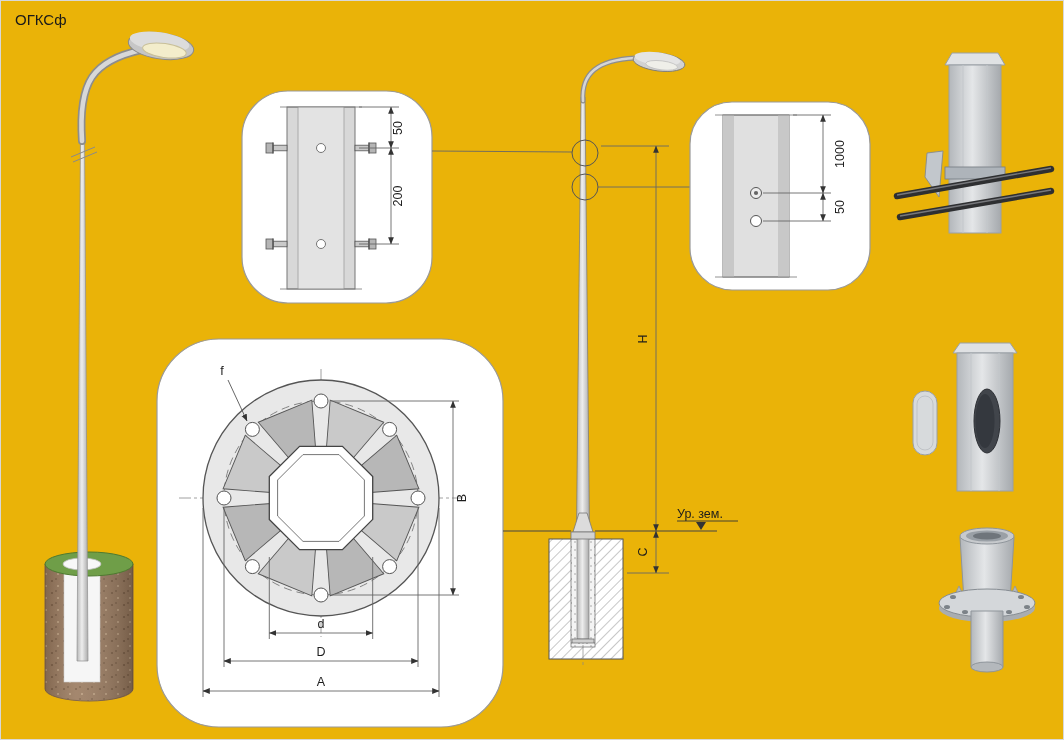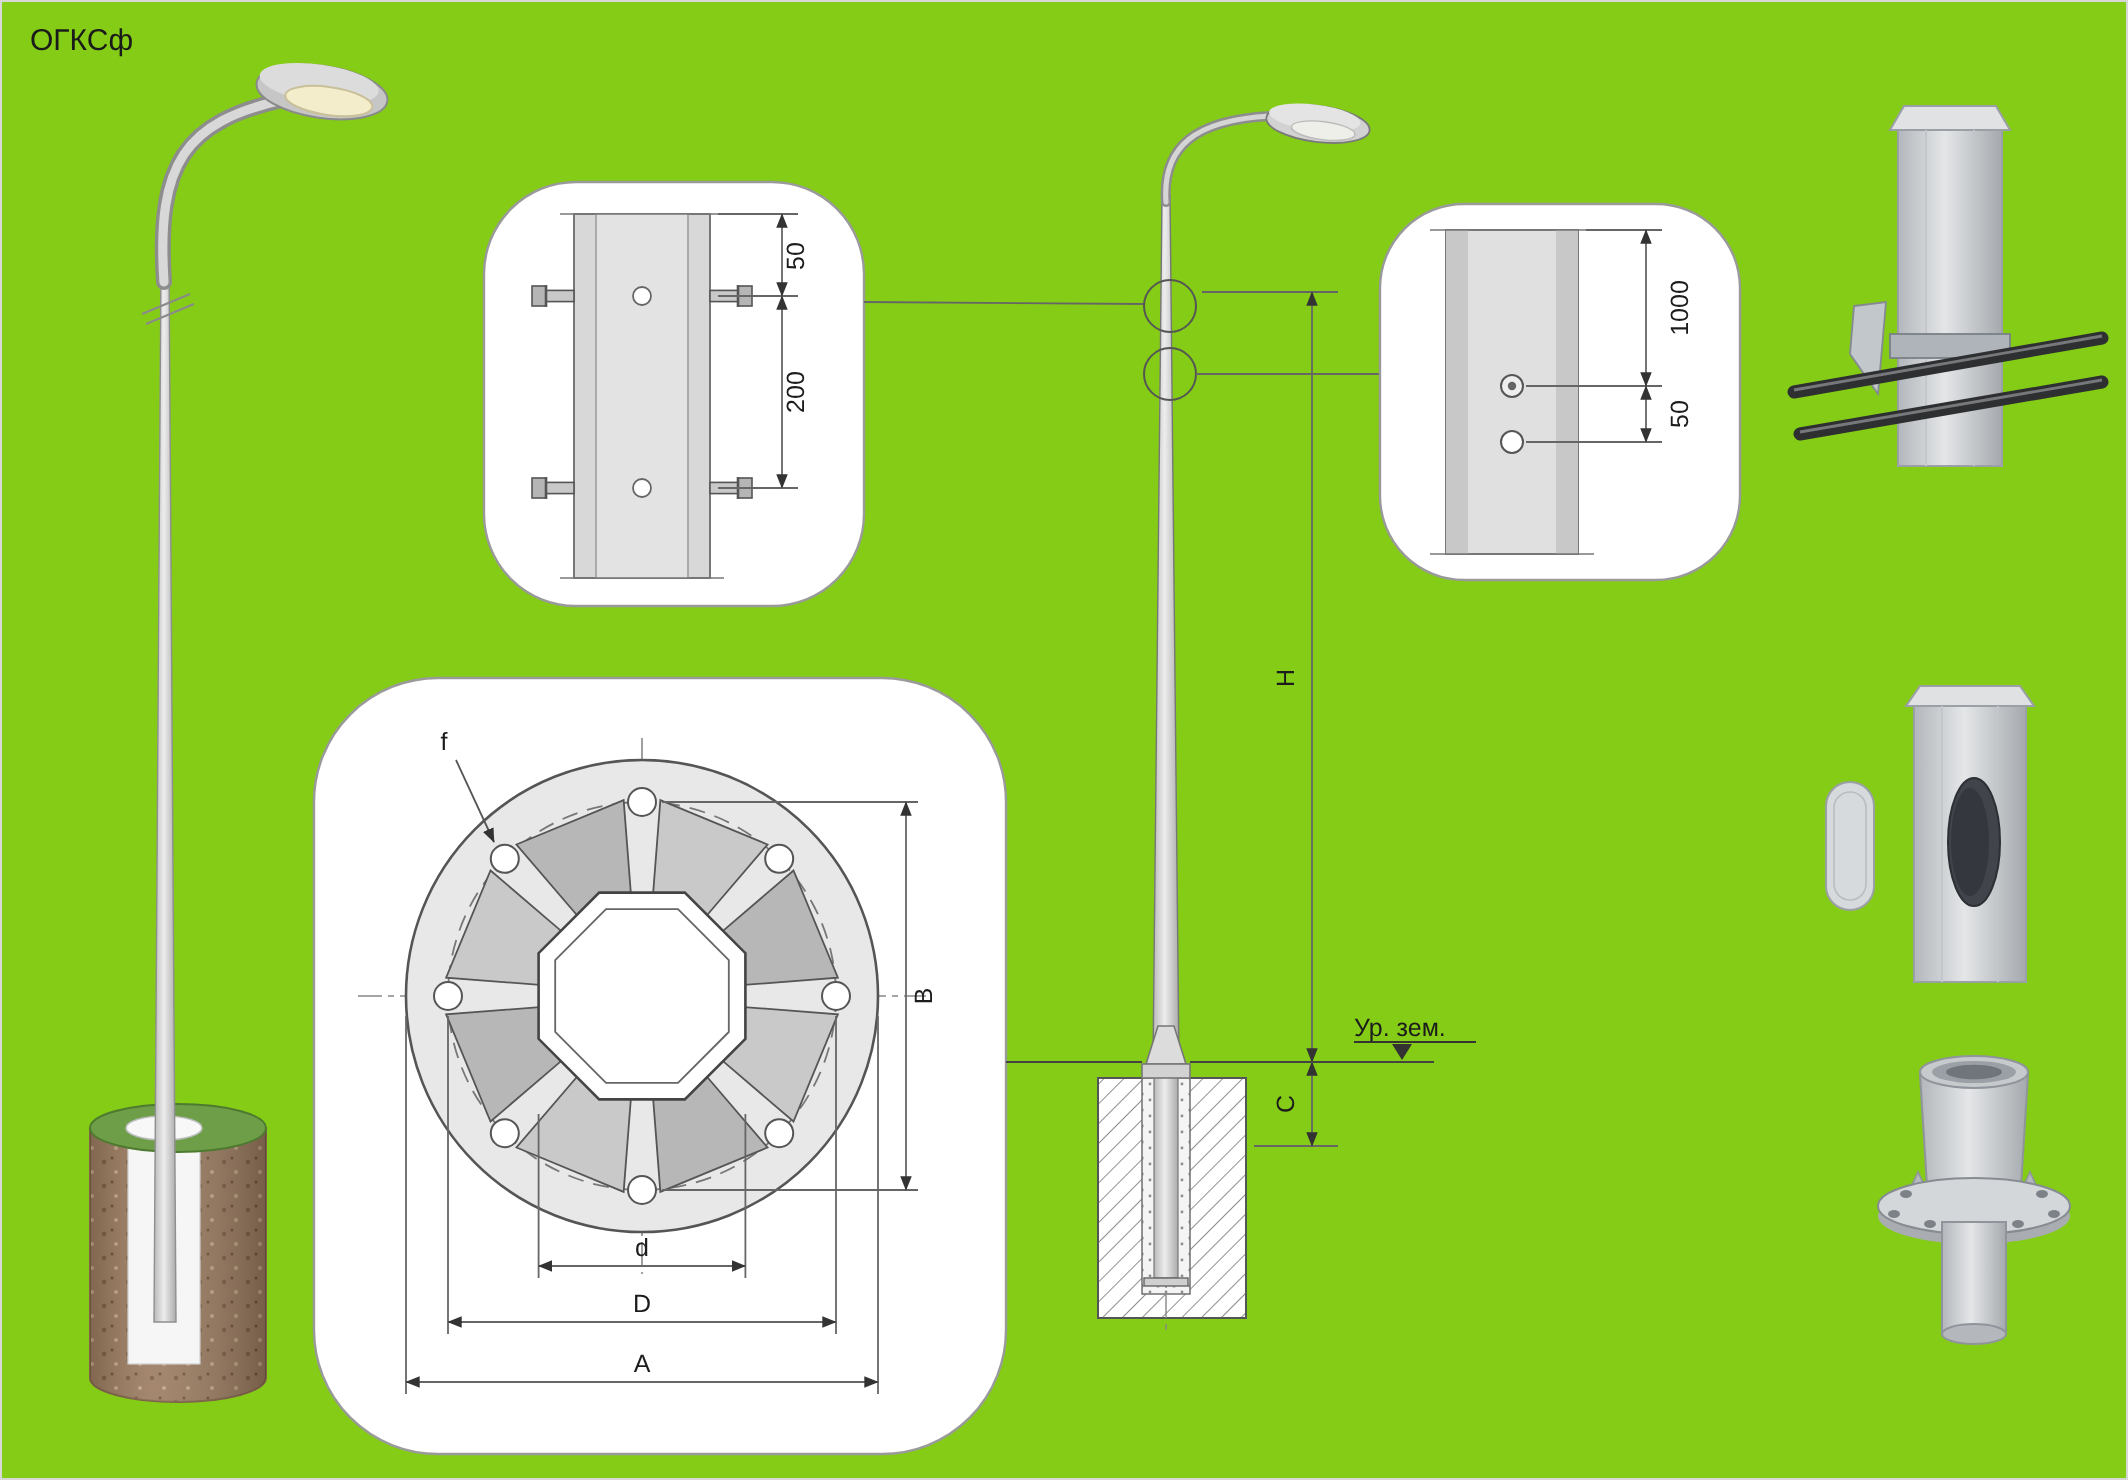--- a/index.html
+++ b/index.html
@@ -1,19 +1,19 @@
 <!DOCTYPE html>
 <html><head>
 <meta charset="utf-8">
 <style>
   html,body{margin:0;padding:0;background:#ffffff;}
   .page{
     position:relative;
     width:1064px;height:740px;
-    background:#84cc16;
+    background:#eab308;
     border:1px solid #d8d8d8;
     box-sizing:border-box;
     font-family:"Liberation Sans", sans-serif;
     overflow:hidden;
   }
   svg{display:block;}
   svg text{
     font-family:"Liberation Sans", sans-serif;
     font-size:12.5px;
     fill:#1c1c1c;

